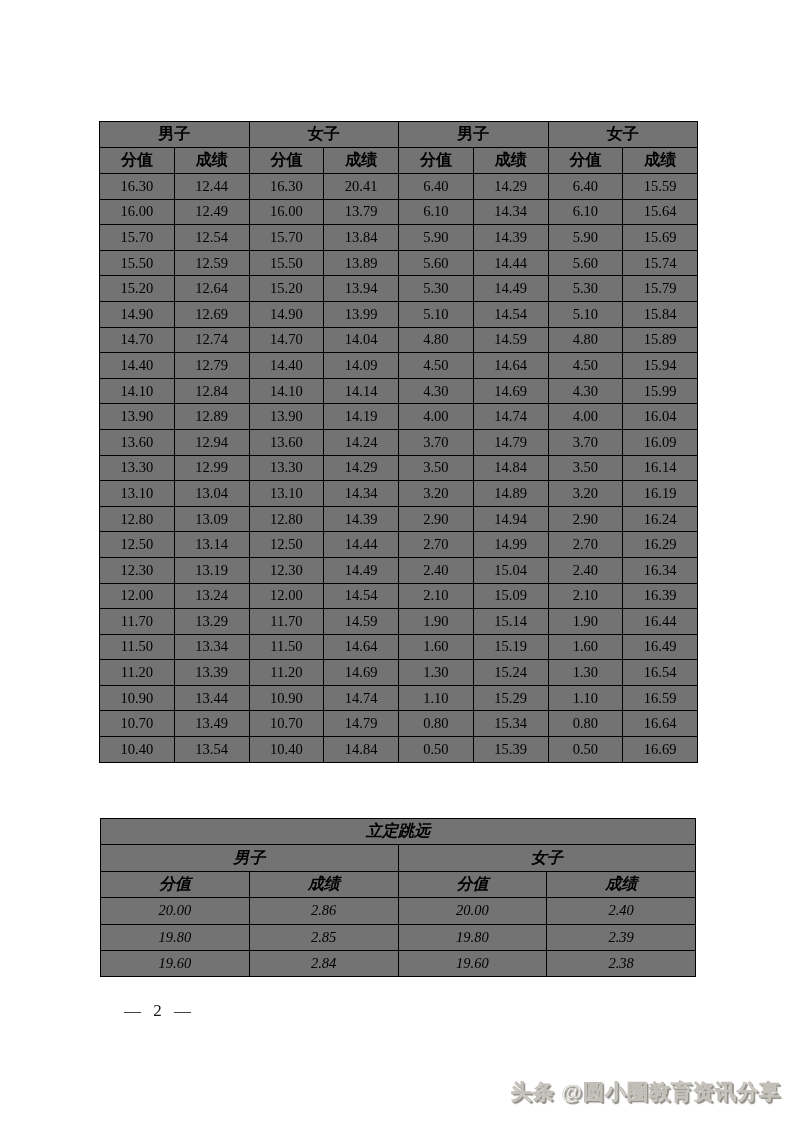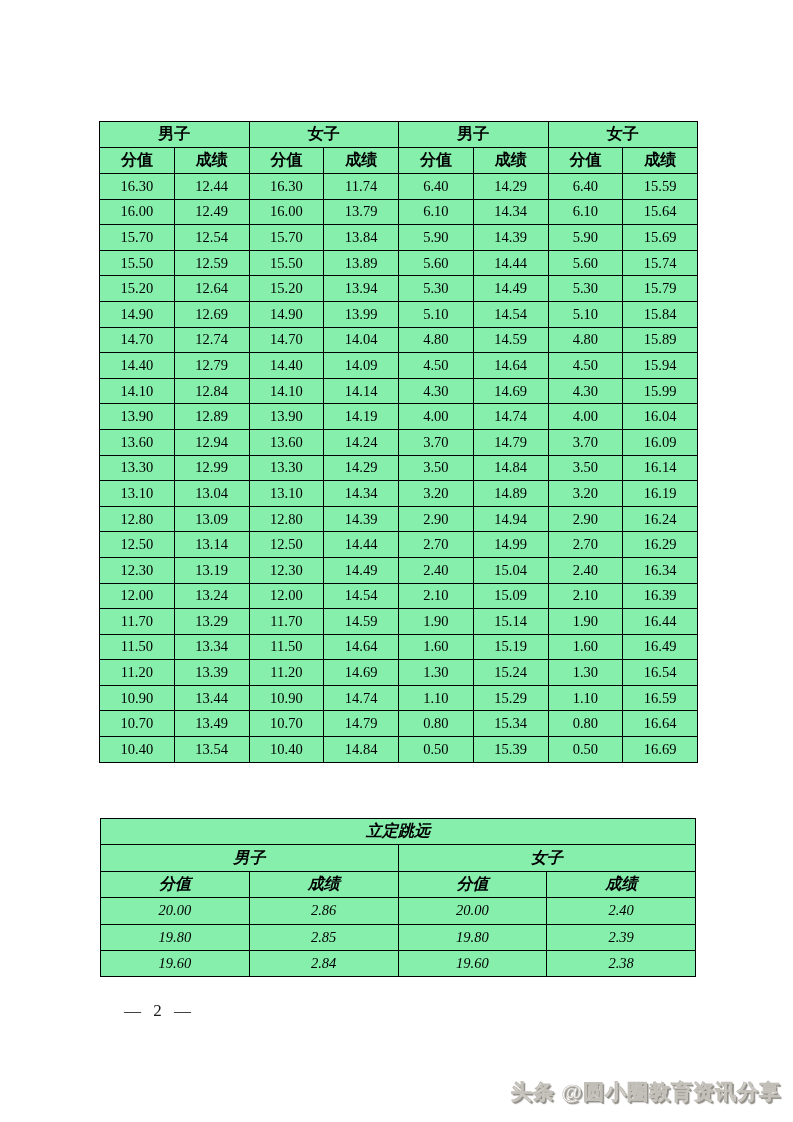--- a/index.html
+++ b/index.html
@@ -8,21 +8,21 @@
     background: #ffffff;
     position: relative;
     overflow: hidden;
     font-family: "Liberation Serif", serif;
     color: #000000;
   }
   table {
     position: absolute;
     border-collapse: collapse;
     table-layout: fixed;
-    background: #86efac;
+    background: #737373;
   }
   th, td {
     border: 1px solid #000000;
     text-align: center;
     vertical-align: middle;
     padding: 0;
     overflow: hidden;
     white-space: nowrap;
   }
   th {
@@ -106,21 +106,21 @@
       <th>成绩</th>
       <th>分值</th>
       <th>成绩</th>
     </tr>
   </thead>
   <tbody>
       <tr>
         <td>16.30</td>
         <td>12.44</td>
         <td>16.30</td>
-        <td>11.74</td>
+        <td>20.41</td>
         <td>6.40</td>
         <td>14.29</td>
         <td>6.40</td>
         <td>15.59</td>
       </tr>
       <tr>
         <td>16.00</td>
         <td>12.49</td>
         <td>16.00</td>
         <td>13.79</td>

